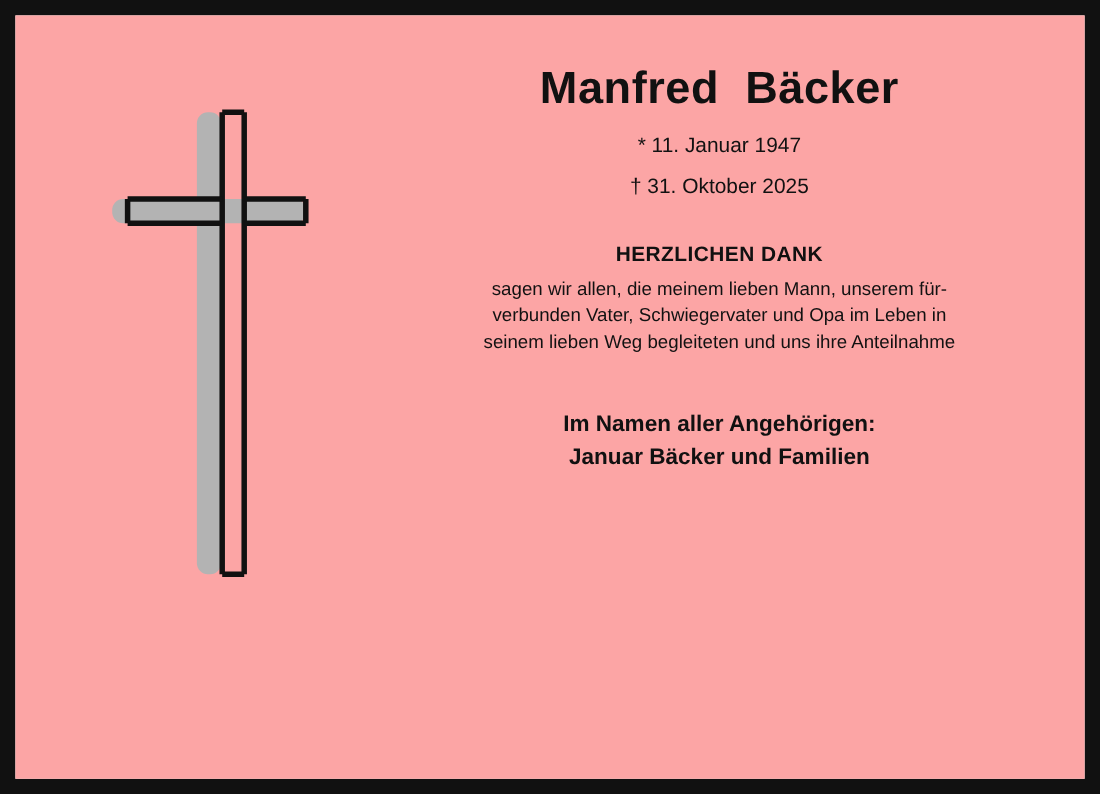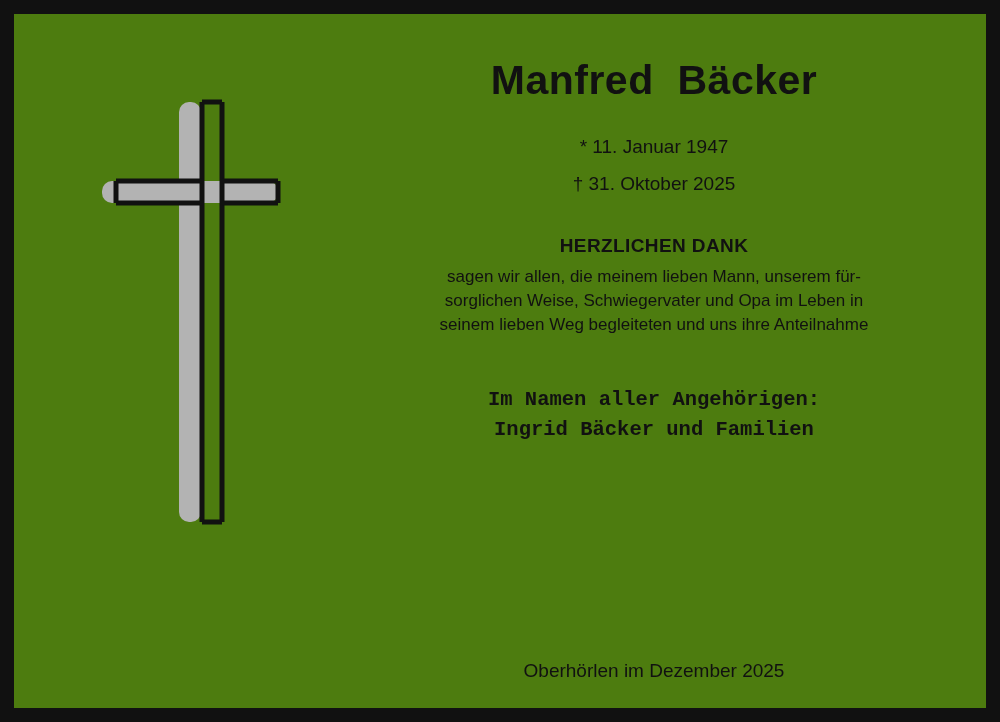--- a/index.html
+++ b/index.html
@@ -22,21 +22,21 @@
     box-sizing: border-box;
     background: #ffffff;
     border: 14px solid #111111;
   }
 
   .notice-inner {
     position: relative;
     width: 100%;
     height: 100%;
     box-sizing: border-box;
-    background: #4d7c0f;
+    background: #fca5a5;
   }
 
   
   .cross-area {
     position: absolute;
     left: 80px;
     top: 70px;
     width: 240px;
     height: 460px;
   }
@@ -59,21 +59,21 @@
     font-size: 41px;
     font-weight: bold;
     letter-spacing: 0.5px;
     line-height: 1.1;
     margin: 0;
     padding-top: 18px;
     white-space: pre;
   }
 
   .dates {
-    margin-top: 34px;
+    margin-top: 20px;
   }
   .date-line {
     font-size: 19px;
     line-height: 1.0;
     margin: 0 0 18px 0;
   }
 
   .thanks-block {
     margin-top: 42px;
   }
@@ -93,21 +93,20 @@
   }
 
   .family-block {
     margin-top: 48px;
   }
   .family-line {
     font-size: 20.5px;
     font-weight: bold;
     line-height: 1.42;
     margin: 0;
-    font-family: Liberation Mono, monospace;
   }
 
   .place-date {
     position: absolute;
     left: 330px;
     top: 646px;
     width: 620px;
     text-align: center;
     font-size: 19px;
   }
@@ -147,28 +146,27 @@
 
       <div class="dates">
         <p class="date-line">* 11. Januar 1947</p>
         <p class="date-line">† 31. Oktober 2025</p>
       </div>
 
       <div class="thanks-block">
         <p class="thanks-heading">HERZLICHEN DANK</p>
         <p class="thanks-body">
           <span>sagen wir allen, die meinem lieben Mann, unserem für-</span>
-          <span>sorglichen Weise, Schwiegervater und Opa im Leben in</span>
+          <span>verbunden Vater, Schwiegervater und Opa im Leben in</span>
           <span>seinem lieben Weg begleiteten und uns ihre Anteilnahme</span>
         </p>
       </div>
 
       <div class="family-block">
         <p class="family-line">Im Namen aller Angehörigen:</p>
-        <p class="family-line">Ingrid Bäcker und Familien</p>
+        <p class="family-line">Januar Bäcker und Familien</p>
       </div>
 
     </div>
 
-    <div class="place-date">Oberhörlen im Dezember 2025</div>
 
   </div>
 </div>
 
 </body></html>

